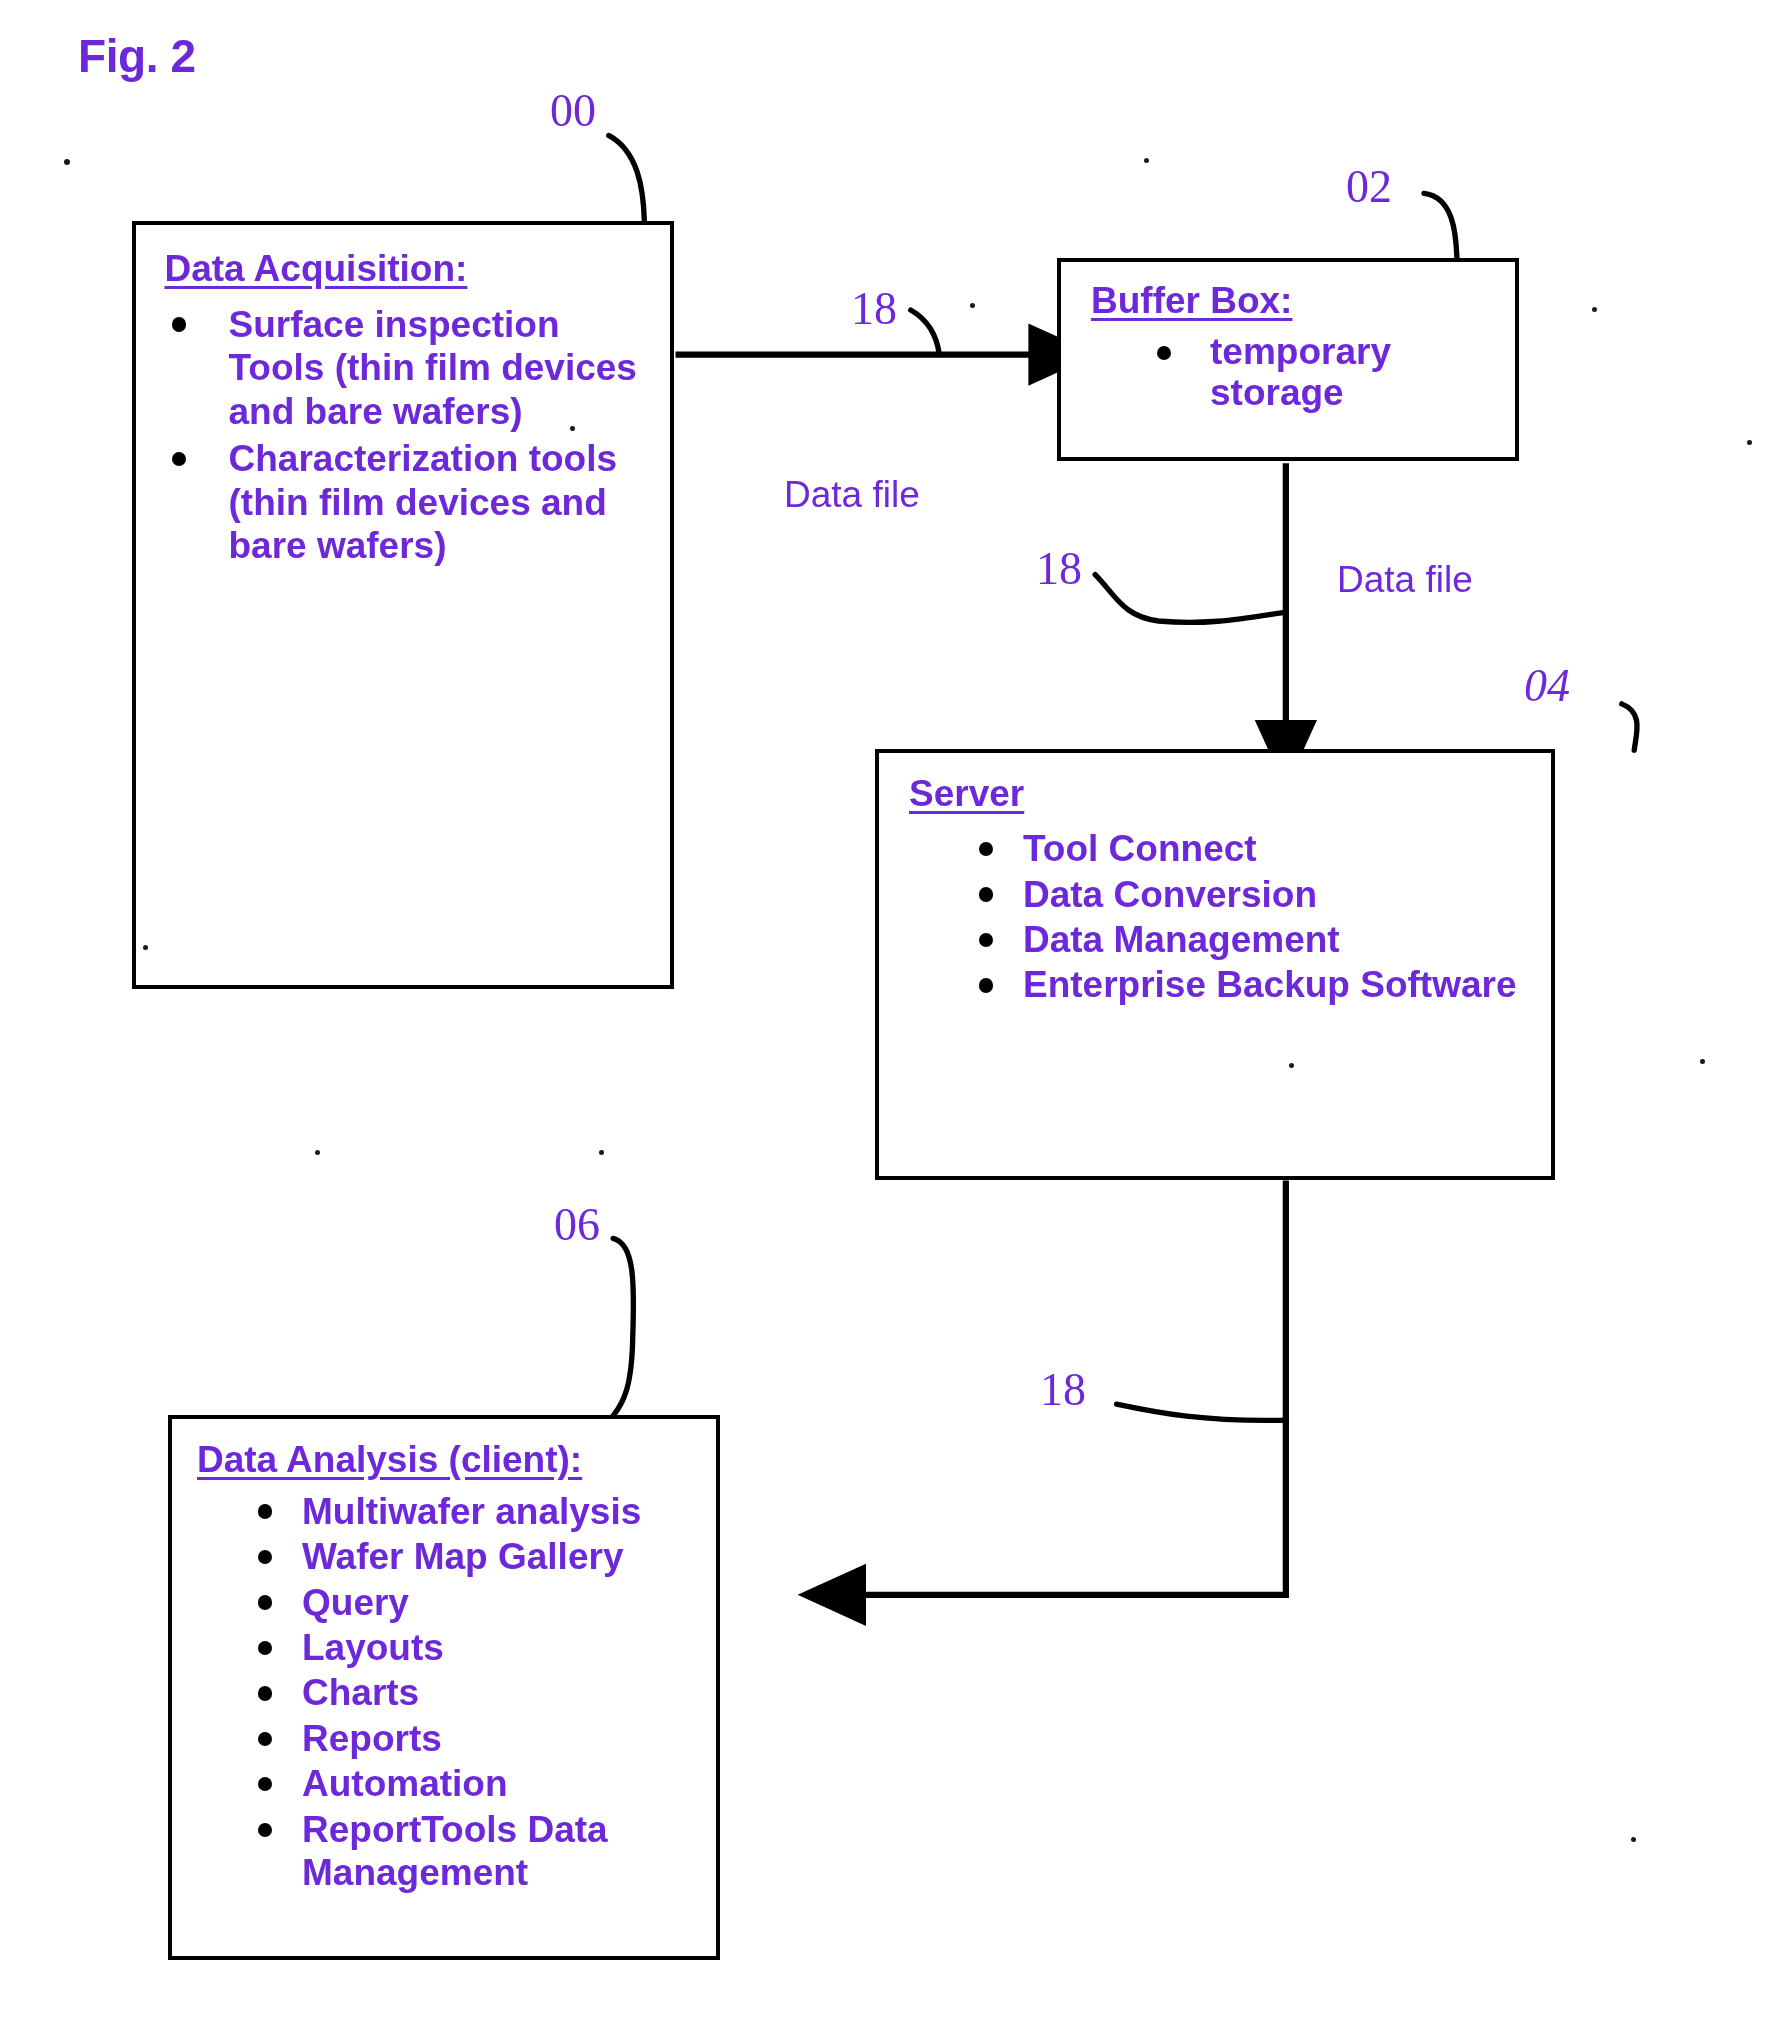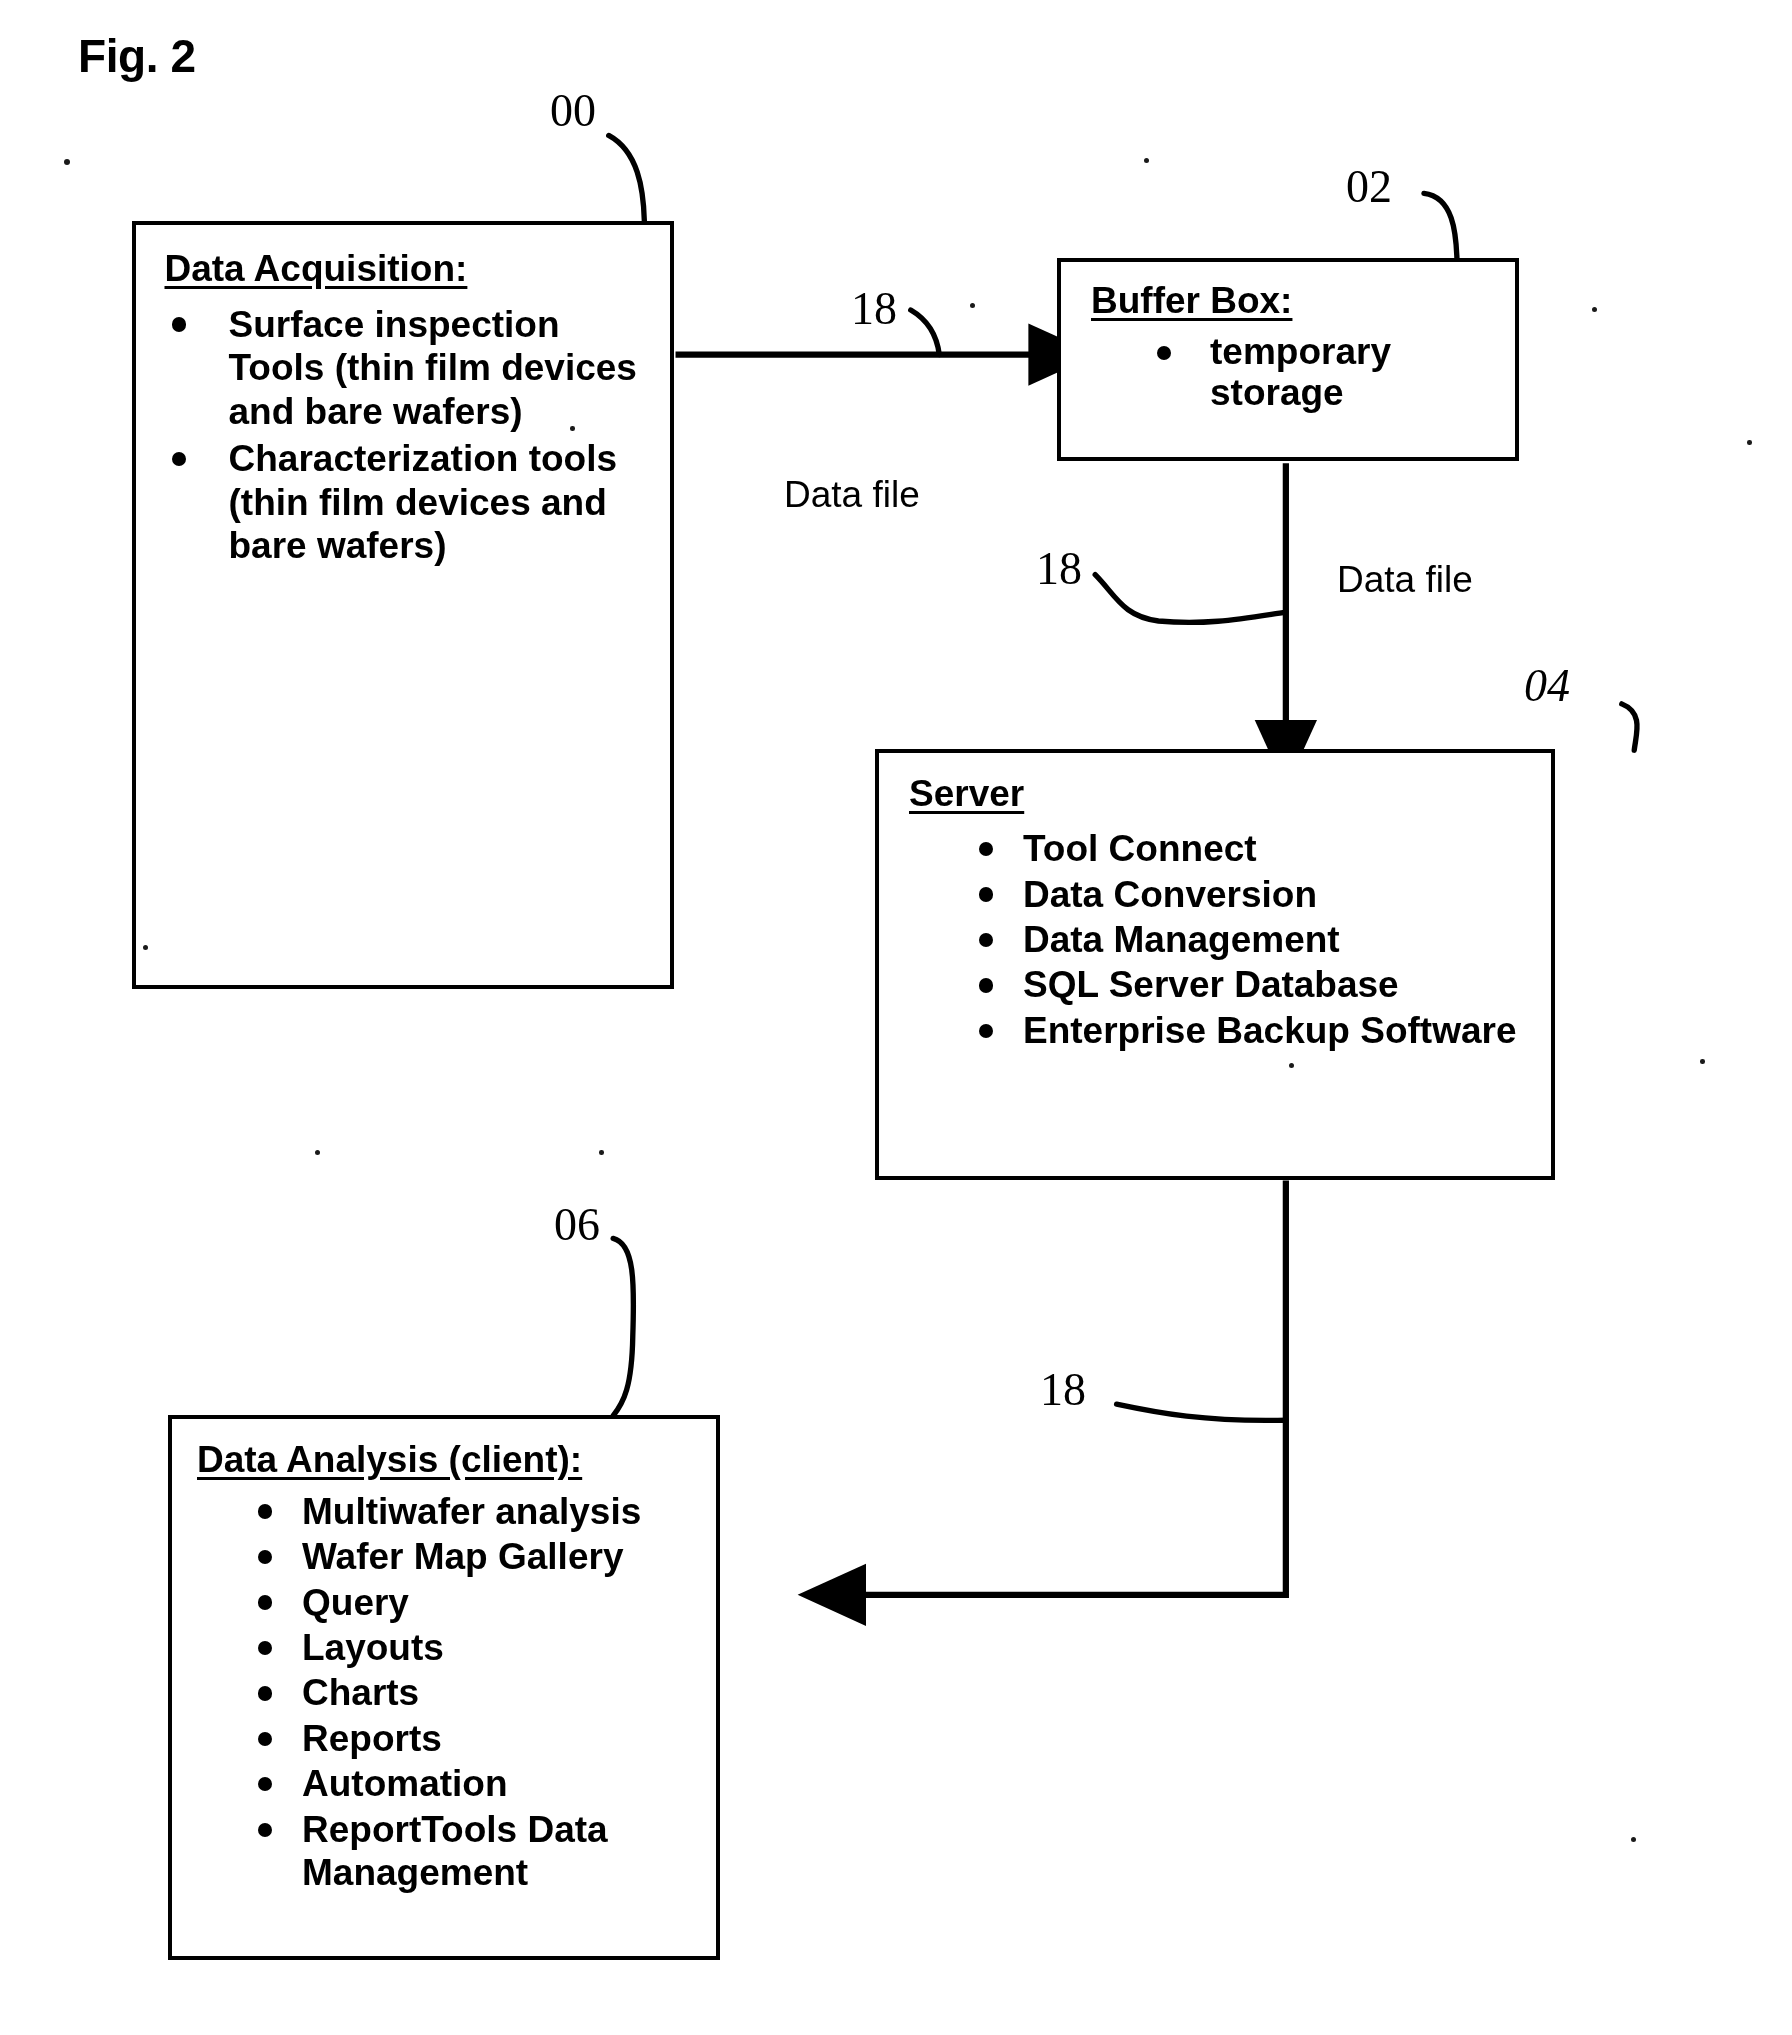--- a/index.html
+++ b/index.html
@@ -8,21 +8,21 @@
     padding: 0;
     background: #ffffff;
   }
   #page {
     position: relative;
     width: 1793px;
     height: 2035px;
     background: #ffffff;
     overflow: hidden;
     font-family: "Liberation Sans", sans-serif;
-    color: #000000;
+    color: #6d28d9;
   }
 
   
   #fig-title {
     position: absolute;
     left: 78px;
     top: 28.5px;
     font-size: 46px;
     font-weight: bold;
     letter-spacing: -0.4px;
@@ -254,24 +254,20 @@
         <li>
           <span class="dot"></span>
           <span>Data Conversion</span>
         </li>
         <li>
           <span class="dot"></span>
           <span>Data Management</span>
         </li>
         <li>
           <span class="dot"></span>
-          <span>SQL Server Database</span>
-        </li>
-        <li>
-          <span class="dot"></span>
           <span>Enterprise Backup Software</span>
         </li>
       </ul>
     </div>
   </div>
 
   <div class="node" id="box-analysis">
     <div class="inner">
       <span class="node-title">Data Analysis (client):</span>
       <ul class="bullets">

